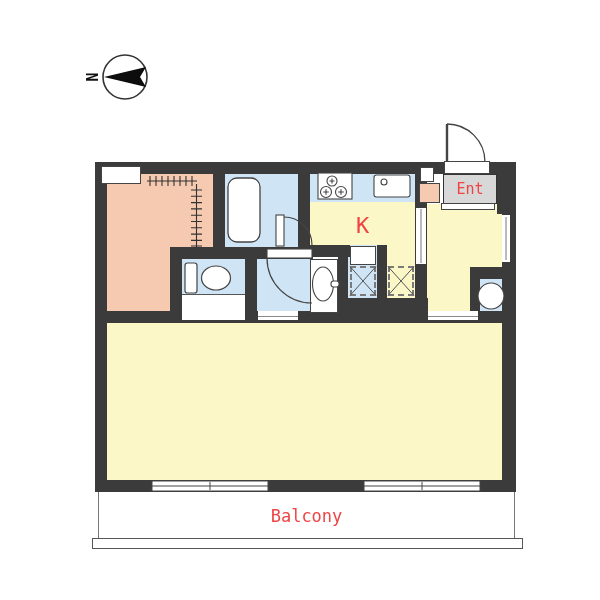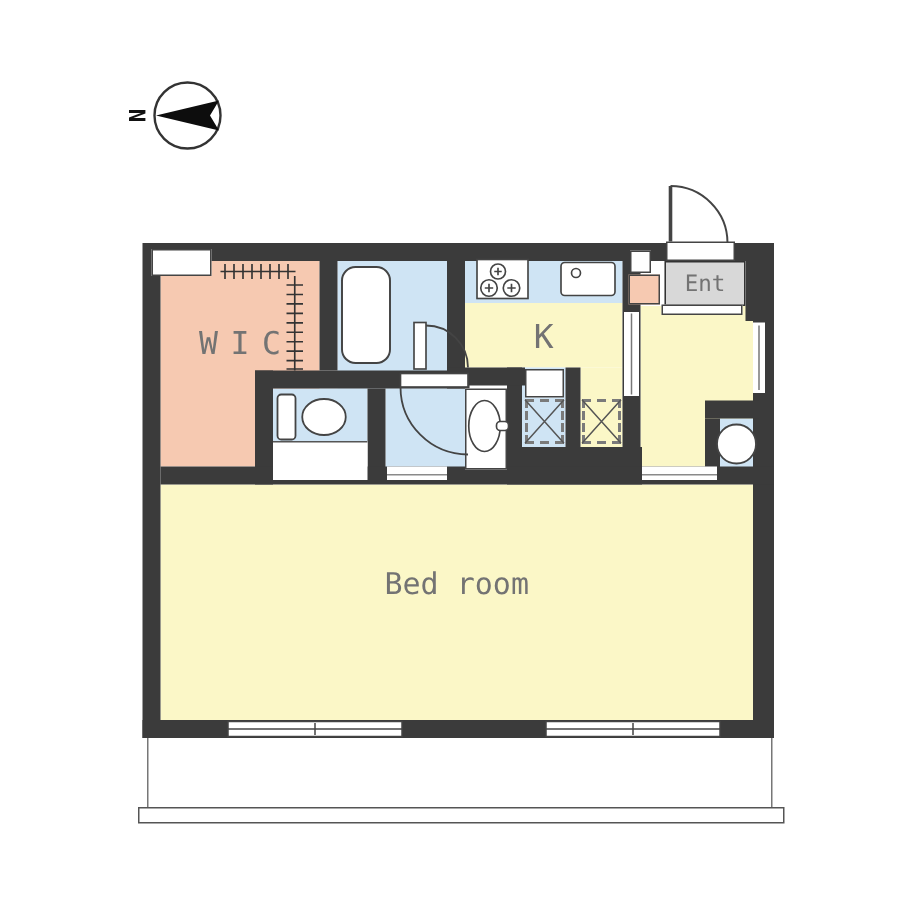--- a/index.html
+++ b/index.html
@@ -11,21 +11,21 @@
   .wall{position:absolute;background:var(--wall,#3b3b3b);}
   .room{position:absolute;}
   .fill-yellow{background:var(--room-yellow,#fbf7c7);}
   .fill-blue{background:var(--room-blue,#cfe4f4);}
   .fill-pink{background:var(--room-pink,#f6c9b1);}
   .fill-gray{background:var(--entrance-gray,#d8d8d8);}
   .fill-white{background:#ffffff;}
   .thinbox{position:absolute;background:#fff;border:1px solid var(--line,#444);box-sizing:border-box;}
   .slot{position:absolute;background:#fff;box-sizing:border-box;}
   .dashbox{position:absolute;border:2px dashed #7a7a7a;box-sizing:border-box;}
-  .label{position:absolute;color:#737373;text-align:center;white-space:nowrap;}
+  .label{position:absolute;color:#ef4444;text-align:center;white-space:nowrap;}
   svg.overlay{position:absolute;left:0;top:0;pointer-events:none;}
   .vline{position:absolute;background:#777;width:1px;}
 </style>
 </head>
 <body>
 
 <div class="plan">
 
   <div class="room fill-pink" style="left:107px;top:174px;width:106px;height:137px;"></div>
   <div class="room fill-blue" style="left:225px;top:174px;width:73px;height:85px;"></div>
@@ -147,24 +147,23 @@
       <rect x="364" y="481" width="116" height="10" fill="#fff"></rect>
       <path d="M364,486 H480 M422,482 V490"></path>
     </g>
 
     <path d="M421,209 V263" stroke="#777" stroke-width="1"></path>
     <path d="M506,217 V260" stroke="#777" stroke-width="1"></path>
     <path d="M428,316.5 H478" stroke="#8a8a8a" stroke-width="1"></path>
     <path d="M258,316.5 H298" stroke="#8a8a8a" stroke-width="1"></path>
   </svg>
 
-  <div class="label" style="left:107px;top:217px;width:106px;font-size:21px;letter-spacing:0.4em;text-indent:0.4em;">WIC</div>
 
   <div class="label" style="left:310px;top:213px;width:105px;font-size:22px;">K</div>
 
   <div class="label" style="left:443px;top:180px;width:54px;font-size:15px;">Ent</div>
 
   <div class="label" style="left:107px;top:376px;width:395px;font-size:20px;line-height:26px;">
-    <div>Bed room</div>
   </div>
 
+  <div class="label" style="left:98px;top:506px;width:417px;font-size:17px;">Balcony</div>
 
 </div>
 
 </body></html>

